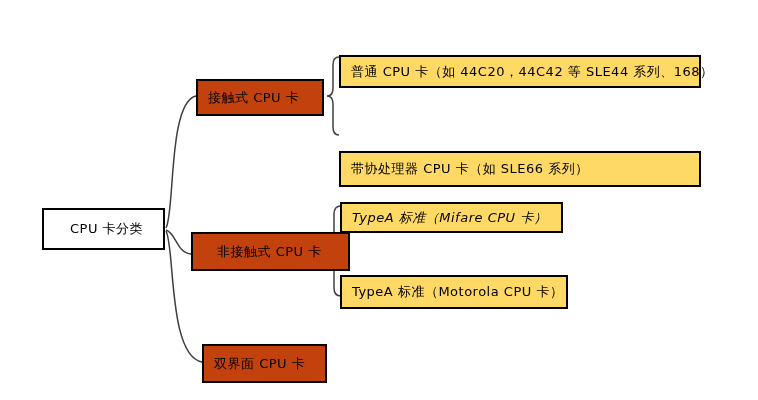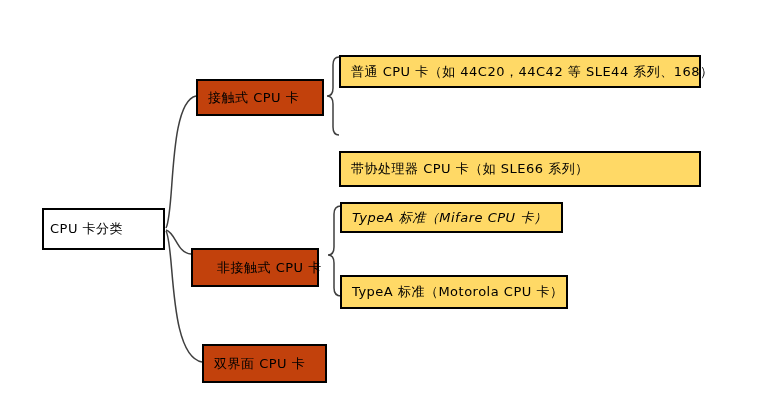--- a/index.html
+++ b/index.html
@@ -31,28 +31,28 @@
     color: #000000;
     letter-spacing: 0.5px;
     white-space: nowrap;
     padding-left: 10px;
     padding-right: 6px;
   }
   .node-root {
     left: 42px; top: 208px; width: 123px; height: 42px;
     background: #ffffff;
     border: 2px solid #000000;
-    padding-left: 6px;
+    padding-left: 26px;
   }
   .node-branch {
     background: #c2410c;
     border: 2px solid #000000;
   }
   .node-branch-1 { left: 196px; top: 79px;  width: 128px; height: 37px; }
-  .node-branch-2 { left: 191px; top: 248px; width: 128px; height: 39px; padding-left: 24px; }
+  .node-branch-2 { left: 191px; top: 232px; width: 159px; height: 39px; padding-left: 24px; }
   .node-branch-3 { left: 202px; top: 344px; width: 125px; height: 39px; }
   .node-leaf {
     background: #FFD966;
     border: 2px solid #000000;
   }
   .node-leaf-1a { left: 339px; top: 55px;  width: 362px; height: 33px; }
   .node-leaf-1b { left: 339px; top: 107px; width: 362px; height: 36px; margin-top: 44px; }
   .node-leaf-2a { left: 340px; top: 202px; width: 223px; height: 31px; font-style: italic; }
   .node-leaf-2b { left: 340px; top: 275px; width: 228px; height: 34px; }
 </style>

